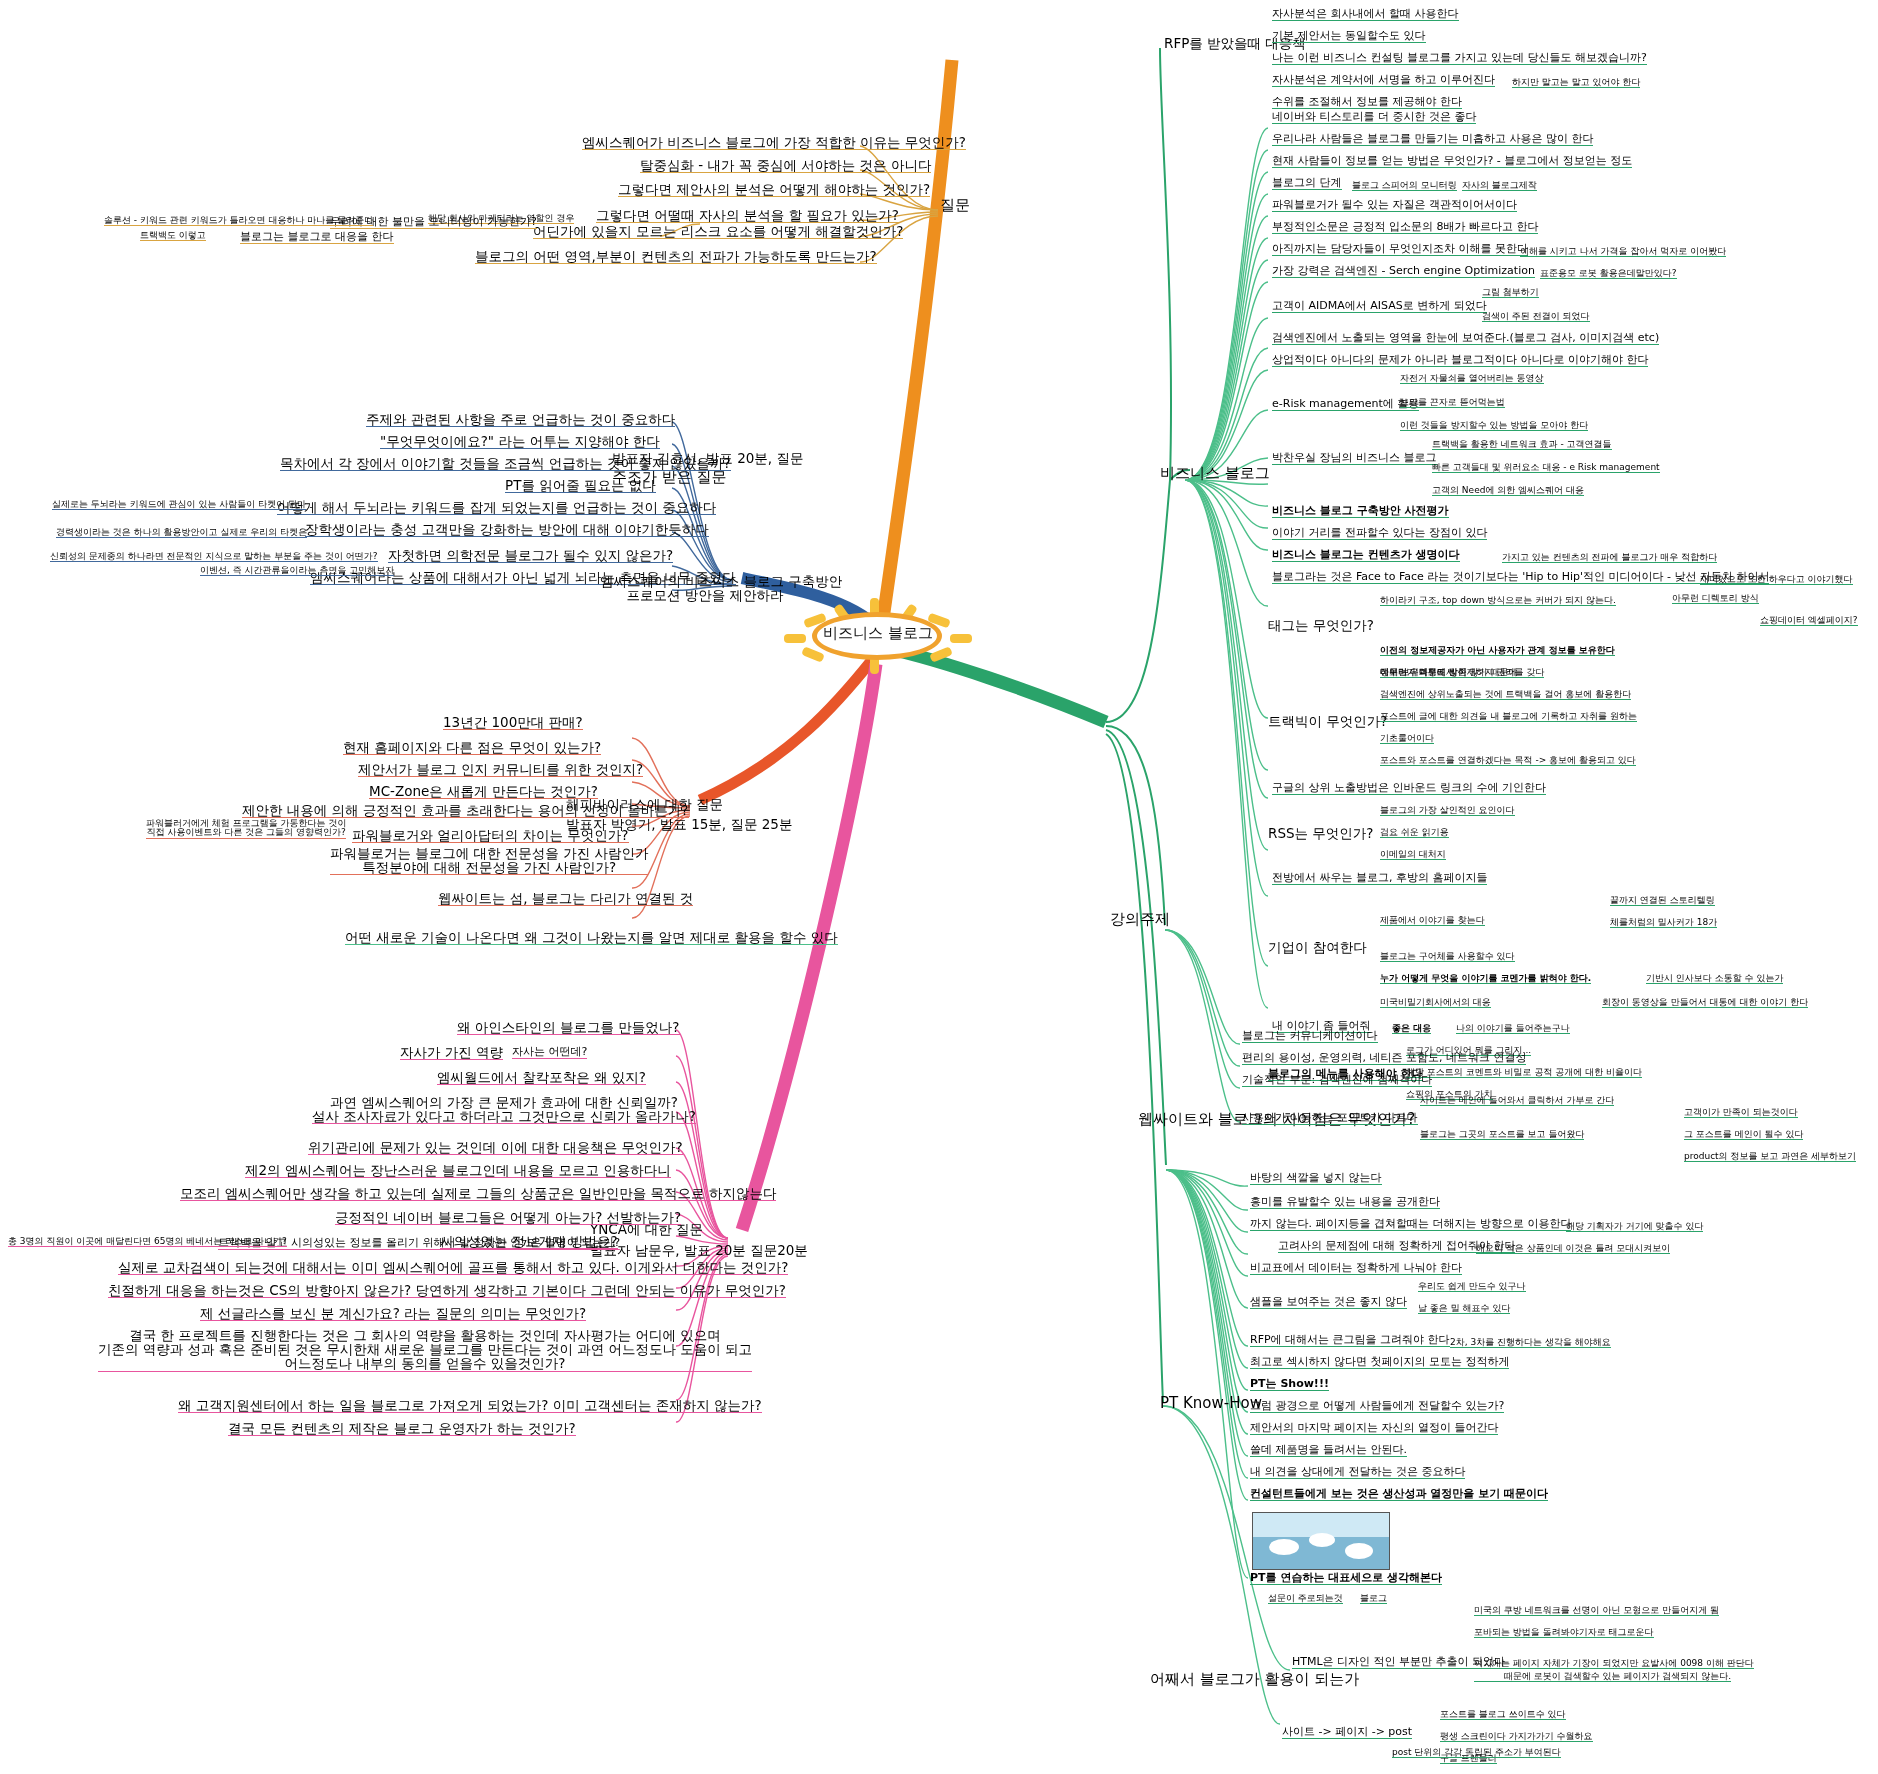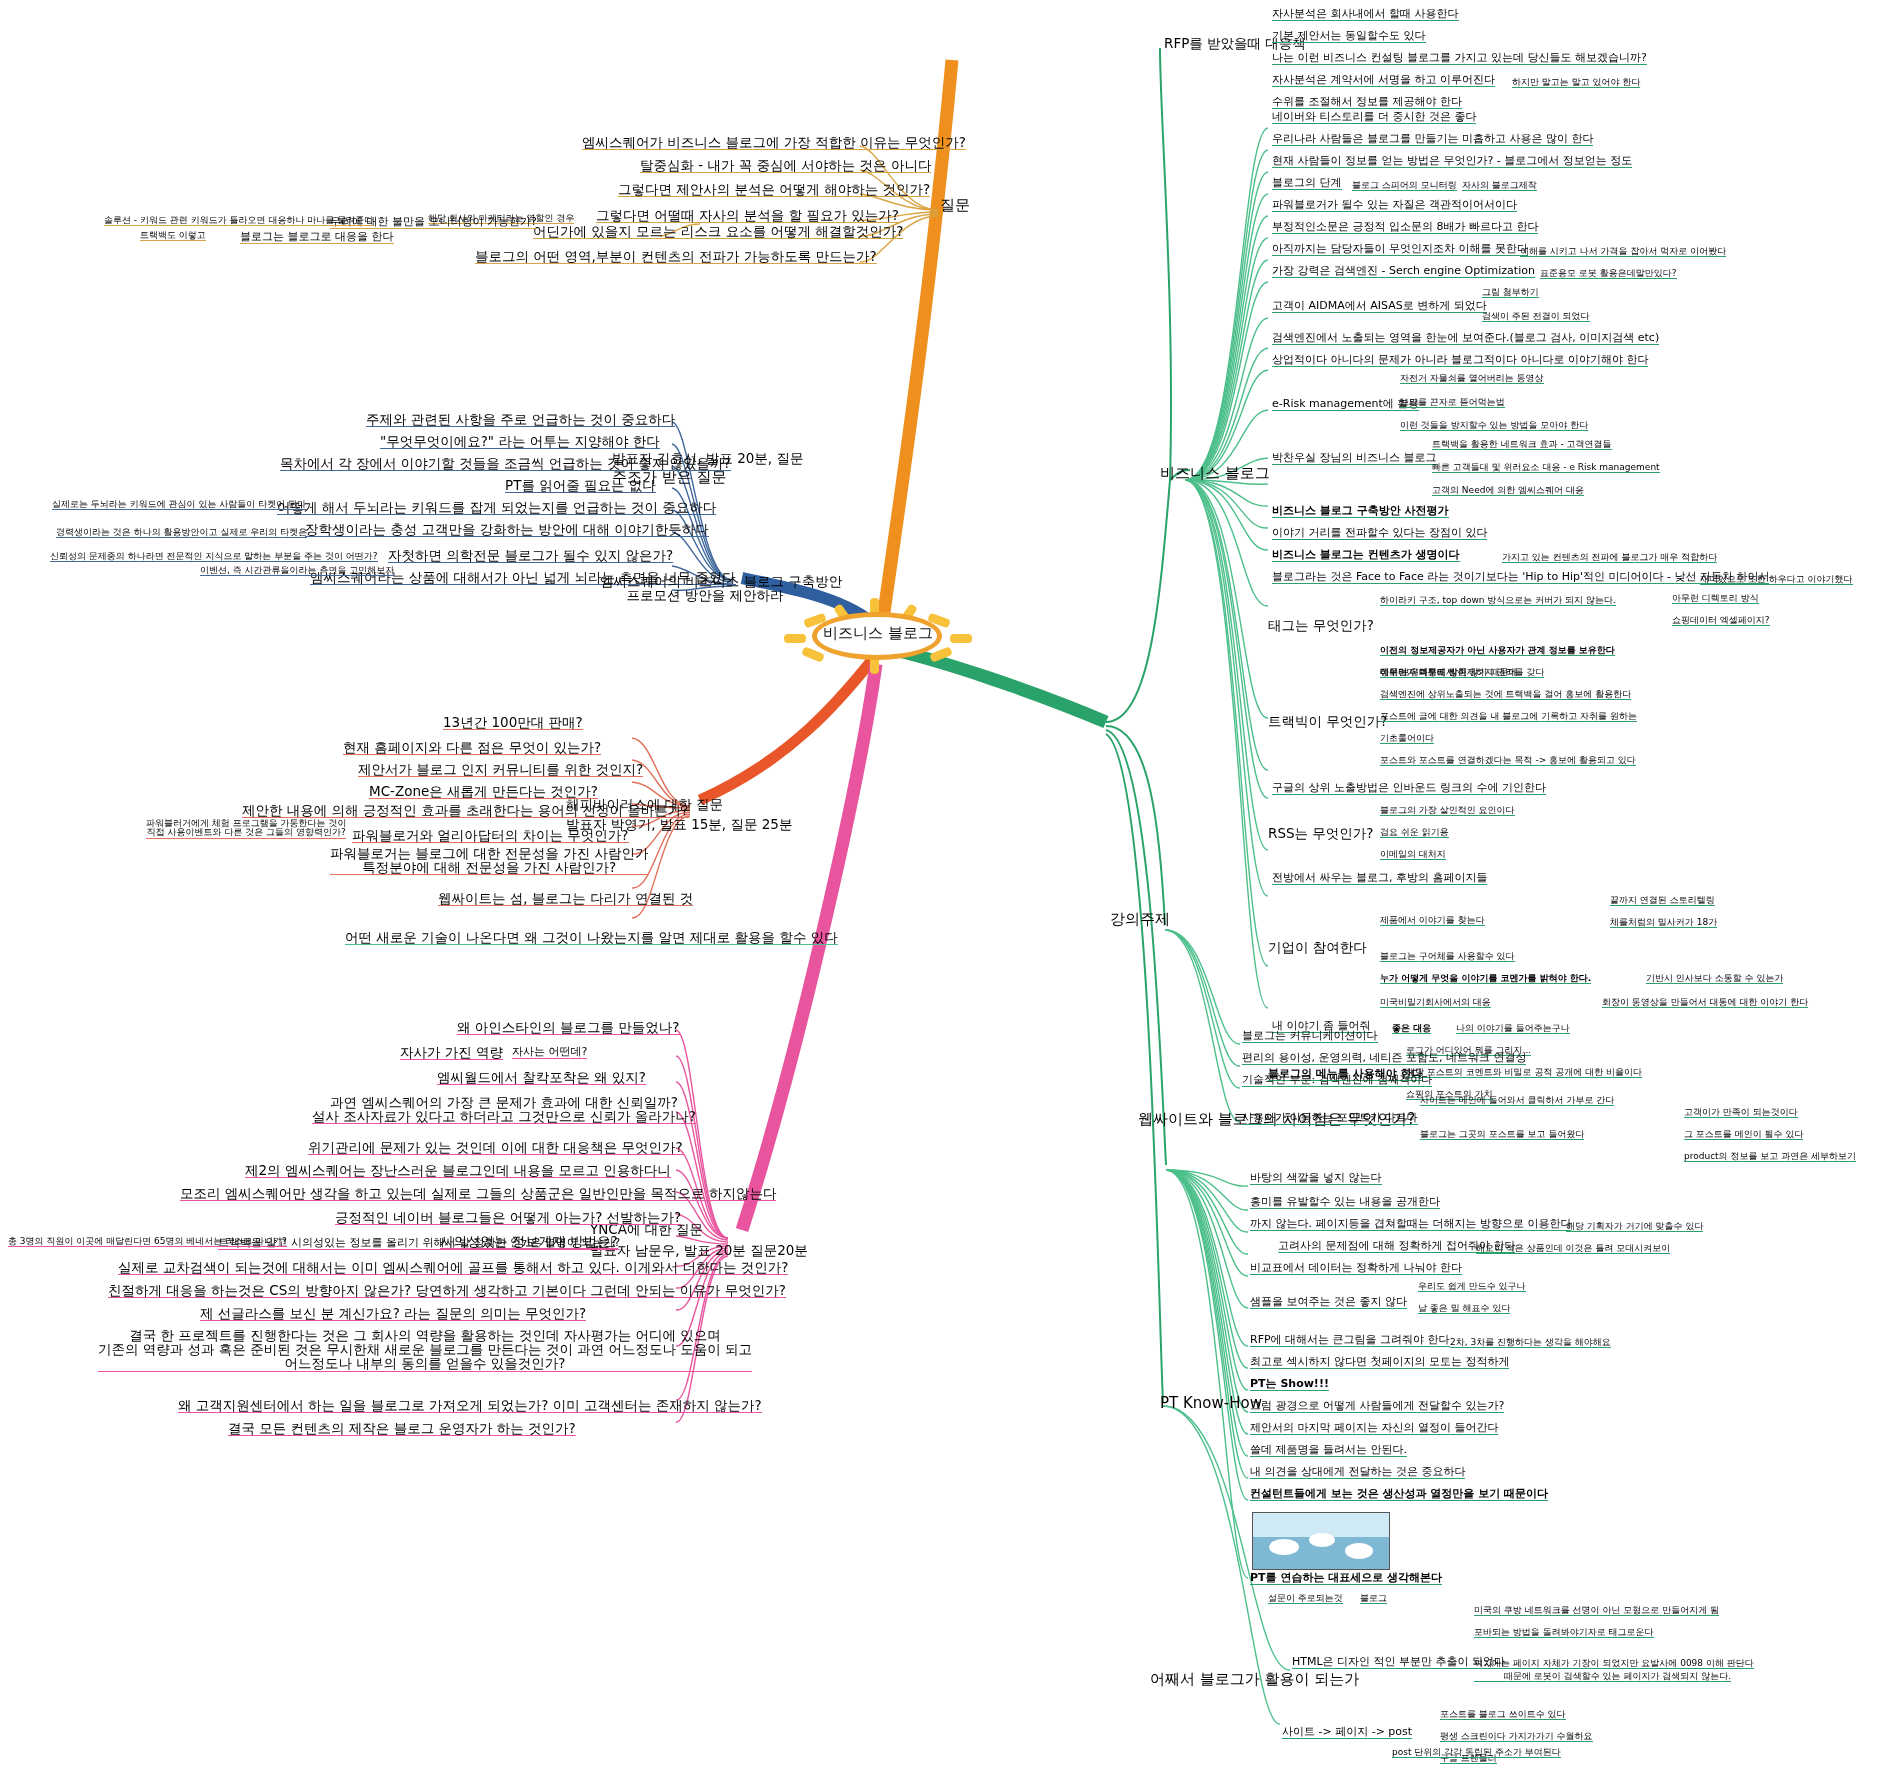--- a/index.html
+++ b/index.html
@@ -238,21 +238,21 @@
   <div class="node lvl3 u-green" style="left:1272px;top:571px;">블로그라는 것은 Face to Face 라는 것이기보다는 'Hip to Hip'적인 미디어이다 - 낮선 자동차 하이서</div>
   <div class="node lvl4 u-green" style="left:1700px;top:575px;">재미있으로 또한 하우다고 이야기했다</div>
 
   <div class="node lvl2" style="left:1268px;top:618px;">태그는 무엇인가?</div>
   <div class="node lvl4 u-green" style="left:1380px;top:596px;">하이라키 구조, top down 방식으로는 커버가 되지 않는다.</div>
   <div class="node lvl4 u-green" style="left:1380px;top:624px;margin-top:44px;">데이터가 너무도 많이 많기 때문에</div>
   <div class="node lvl4 u-green bold" style="left:1380px;top:646px;">이전의 정보제공자가 아닌 사용자가 관계 정보를 보유한다</div>
   <div class="node lvl4 u-green" style="left:1380px;top:668px;">아무런 디렉토리 방식</div>
   <div class="node lvl4 u-green" style="left:1380px;top:668px;">정보 보유과정에서 존재하지 권리를 갖다</div>
   <div class="node lvl4 u-green" style="left:1672px;top:594px;">아무런 디렉토리 방식</div>
-  <div class="node lvl4 u-green" style="left:1672px;top:616px;">쇼핑데이터 엑셀페이지?</div>
+  <div class="node lvl4 u-green" style="left:1760px;top:616px;">쇼핑데이터 엑셀페이지?</div>
 
   <div class="node lvl2" style="left:1268px;top:714px;">트랙빅이 무엇인가?</div>
   <div class="node lvl4 u-green" style="left:1380px;top:690px;">검색엔진에 상위노출되는 것에 트랙백을 걸어 홍보에 활용한다</div>
   <div class="node lvl4 u-green" style="left:1380px;top:712px;">포스트에 글에 대한 의견을 내 블로그에 기록하고 자취를 원하는</div>
   <div class="node lvl4 u-green" style="left:1380px;top:734px;">기초룰어이다</div>
   <div class="node lvl4 u-green" style="left:1380px;top:756px;">포스트와 포스트를 연결하겠다는 목적 -&gt; 홍보에 활용되고 있다</div>
 
   <div class="node lvl3 u-green" style="left:1272px;top:782px;">구글의 상위 노출방법은 인바운드 링크의 수에 기인한다</div>
 
   <div class="node lvl2" style="left:1268px;top:826px;">RSS는 무엇인가?</div>

